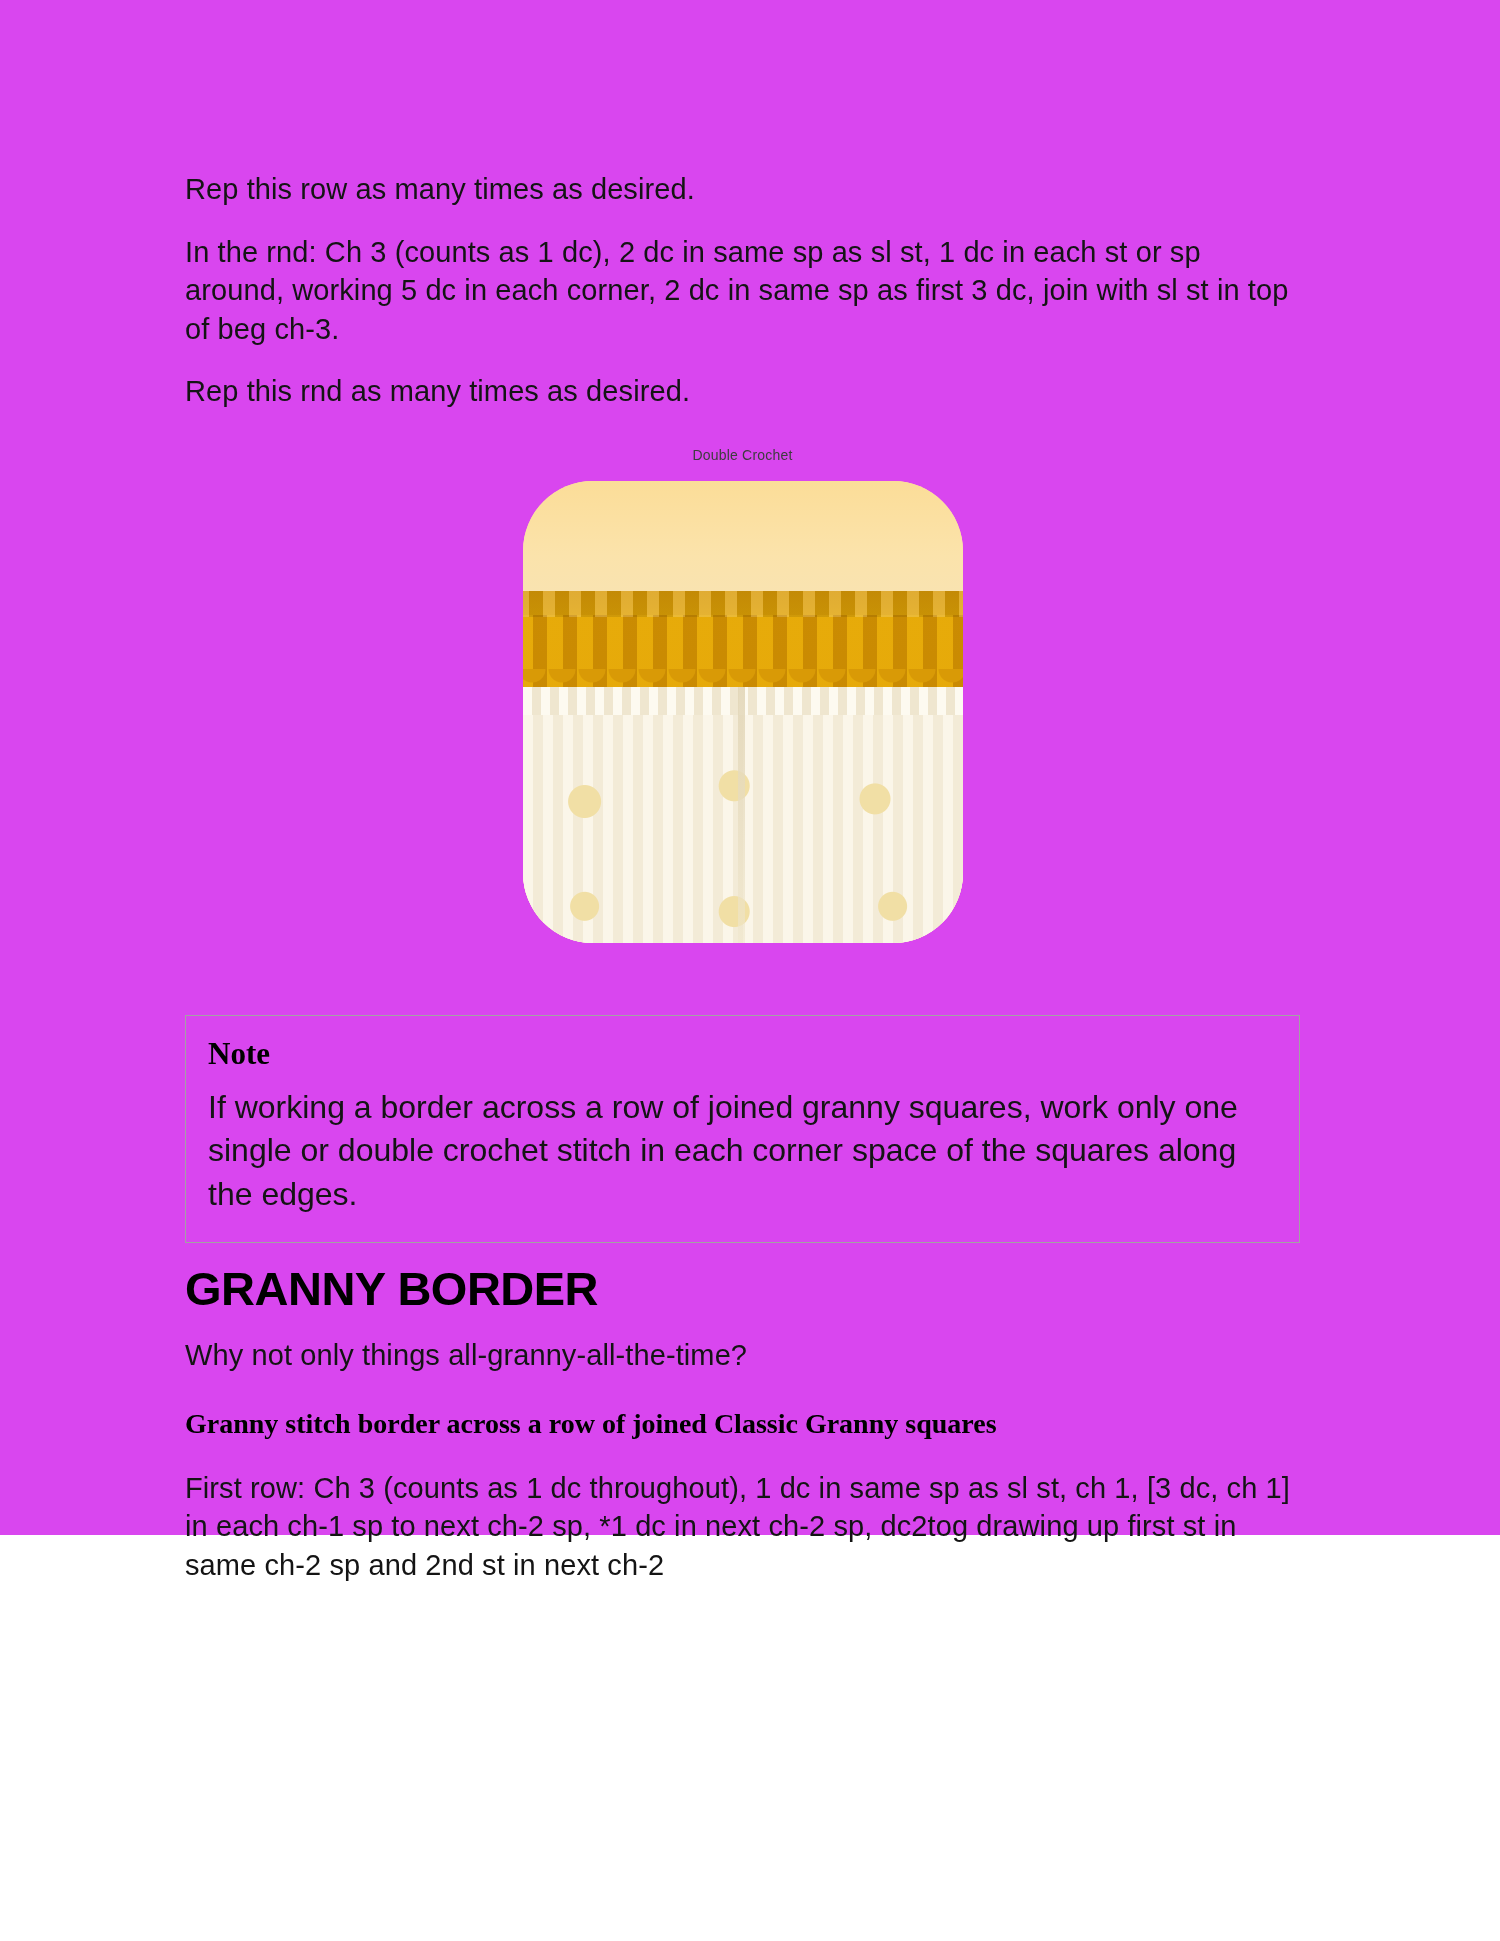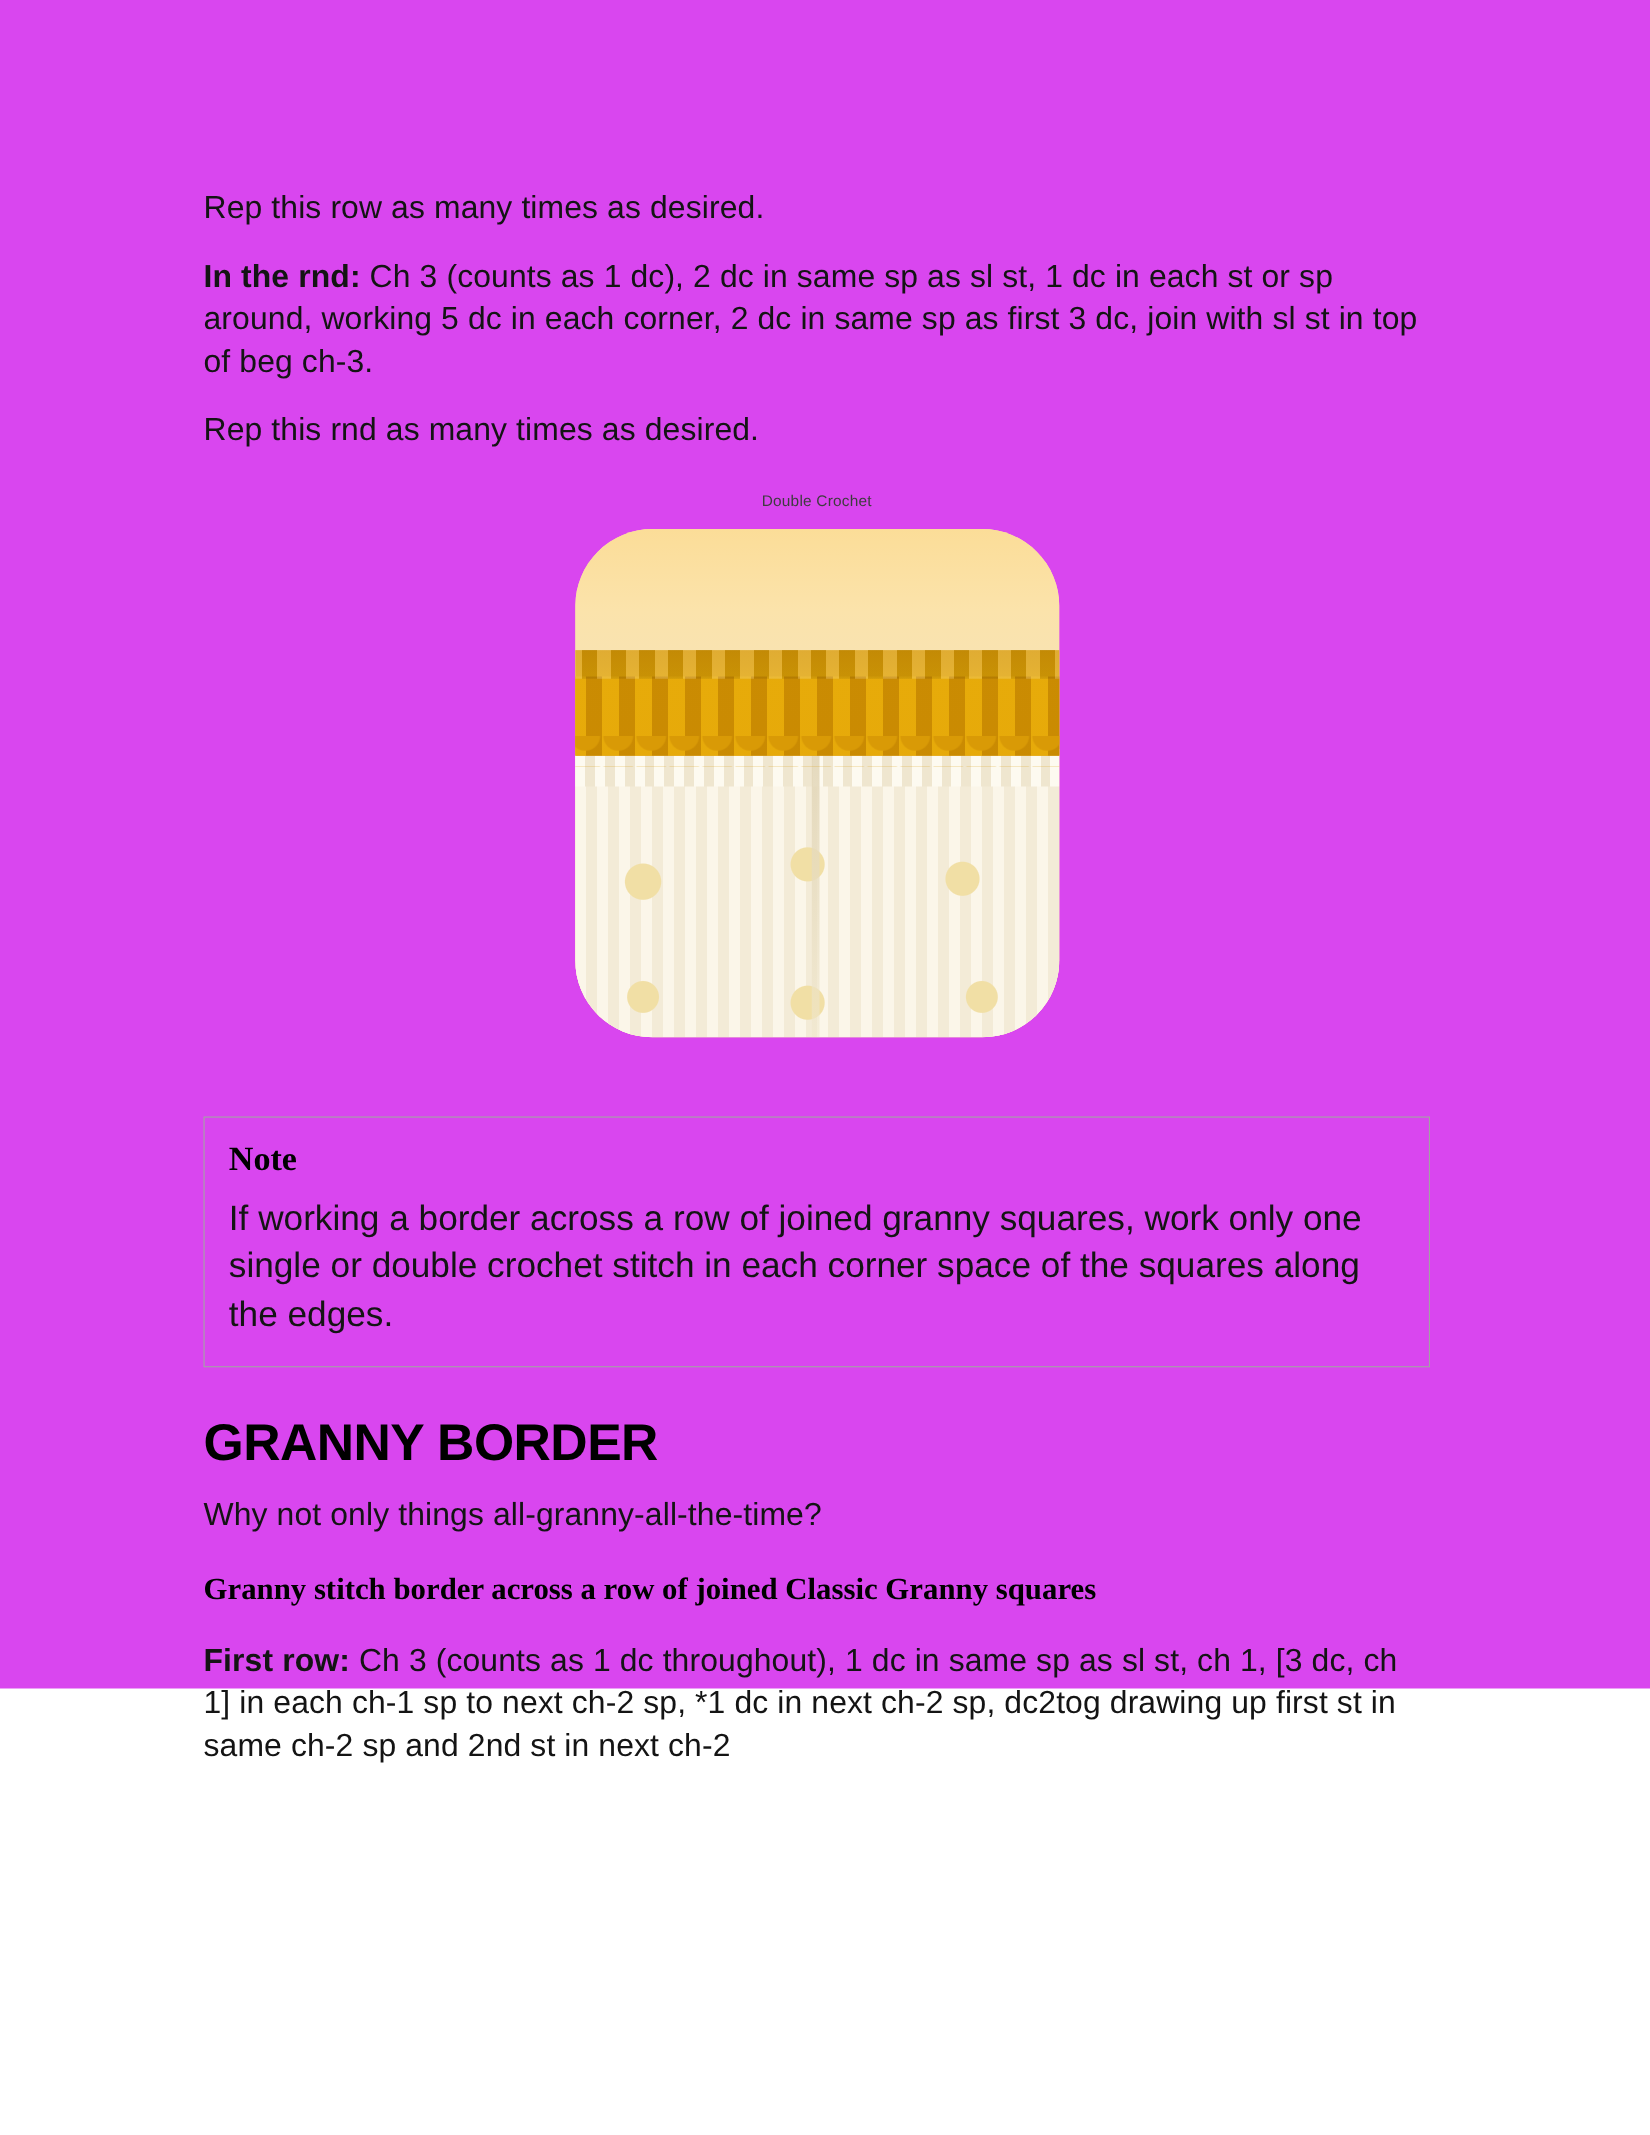--- a/index.html
+++ b/index.html
@@ -29,21 +29,21 @@
     width: 1115px;
   }
   p.body-text {
     font-size: 29px;
     line-height: 1.33;
     margin: 0 0 24px 0;
     color: #141414;
     letter-spacing: 0.1px;
   }
   p.body-text b {
-    font-weight: bold;
+    font-weight: normal;
   }
   .fig-caption {
     text-align: center;
     font-size: 14px;
     color: #3d3d3d;
     margin: 36px 0 18px 0;
     letter-spacing: 0.2px;
   }
   .fig-wrap {
     display: flex;
@@ -145,21 +145,21 @@
   }
   .note-text {
     font-size: 32px;
     line-height: 1.36;
     margin: 0;
     color: #141414;
   }
   h1.section-title {
     font-size: 47px;
     font-weight: bold;
-    margin: 40px 0 20px 0;
+    margin: 18px 0 20px 0;
     letter-spacing: -0.5px;
     color: #000;
   }
   h2.sub-title {
     font-family: "Liberation Serif", serif;
     font-size: 28px;
     font-weight: bold;
     line-height: 1.35;
     margin: 30px 0 26px 0;
     color: #000;

